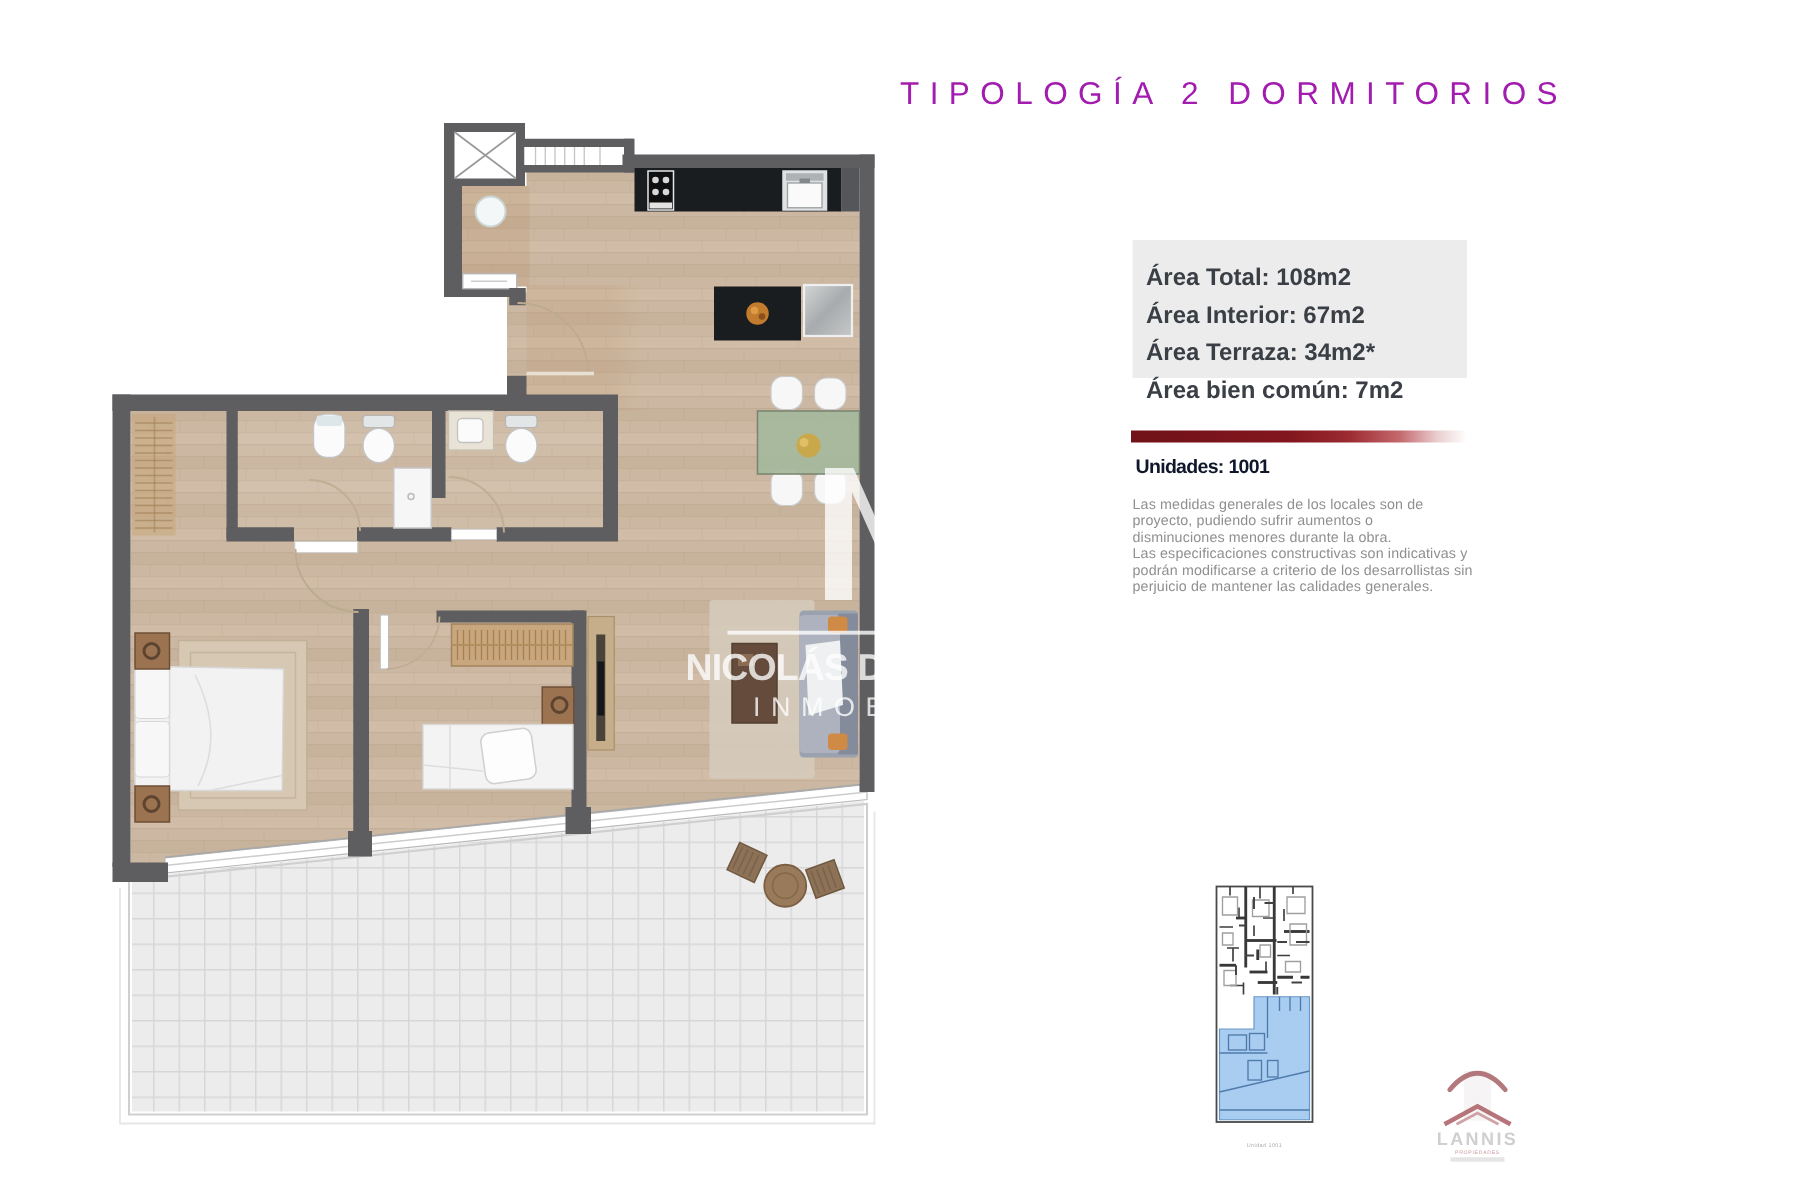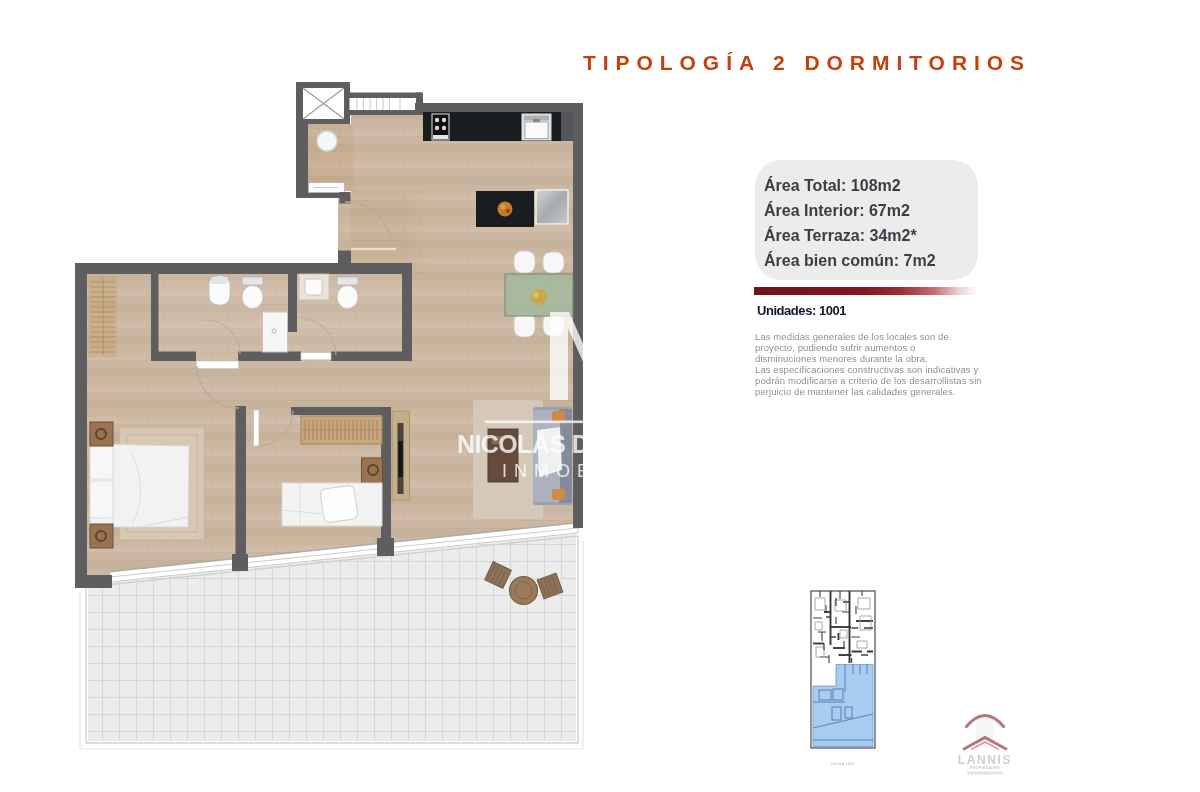--- a/index.html
+++ b/index.html
@@ -3,23 +3,23 @@
 <meta charset="utf-8">
 <style>
   html,body{margin:0;padding:0;width:1200px;height:792px;background:#ffffff;overflow:hidden;
     font-family:"Liberation Sans", sans-serif;}
   body{filter:blur(0.4px);}
   .abs{position:absolute;}
 </style>
 </head>
 <body>
 
-<div class="abs" style="left:583px;top:51px;font-size:21px;font-weight:bold;letter-spacing:6.95px;color:#c2410c;">TIPOLOGÍA 2 DORMITORIOS</div>
-
-<div class="abs" style="left:755px;top:160px;width:223px;height:120px;background:#ececec;border-radius:26px;">
+<div class="abs" style="left:600px;top:51px;font-size:21px;font-weight:normal;letter-spacing:6.95px;color:#a21caf;">TIPOLOGÍA 2 DORMITORIOS</div>
+
+<div class="abs" style="left:755px;top:160px;width:223px;height:92px;background:#ececec;">
   <div style="margin:13px 0 0 9px;font-size:16px;font-weight:bold;color:#3a3e45;line-height:25px;">Área Total: 108m2<br>Área Interior: 67m2<br>Área Terraza: 34m2*<br>Área bien común: 7m2</div>
 </div>
 
 <div class="abs" style="left:754px;top:286.5px;width:224px;height:8px;background:linear-gradient(to right,#701219 0%,#83161e 48%,#9c2b32 65%,#c4696d 80%,#e9cdce 91%,#ffffff 100%);"></div>
 
 <div class="abs" style="left:757px;top:302.5px;font-size:13px;font-weight:bold;letter-spacing:-0.45px;color:#0f172a;">Unidades: 1001</div>
 
 <div class="abs" style="left:755px;top:331px;width:245px;font-size:9.5px;line-height:11.05px;color:#8f8f8f;letter-spacing:0.1px;">Las medidas generales de los locales son de<br>proyecto, pudiendo sufrir aumentos o<br>disminuciones menores durante la obra.<br>Las especificaciones constructivas son indicativas y<br>podrán modificarse a criterio de los desarrollistas sin<br>perjuicio de mantener las calidades generales.</div>
 
 <svg class="abs" style="left:0;top:0;" width="1200" height="792" viewBox="0 0 1200 792">

